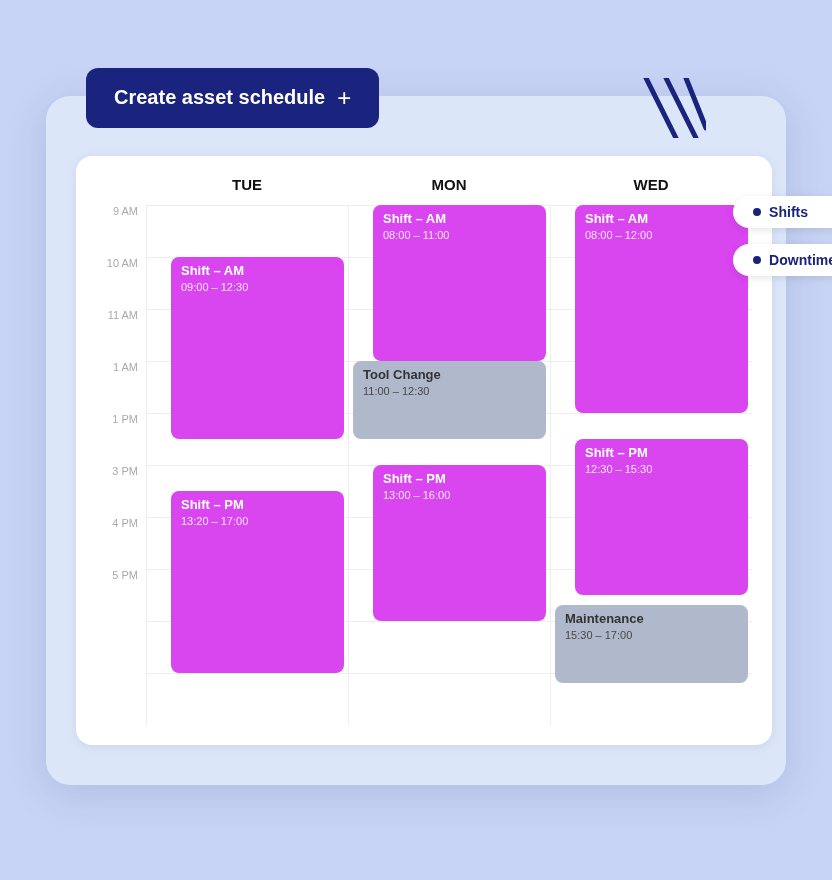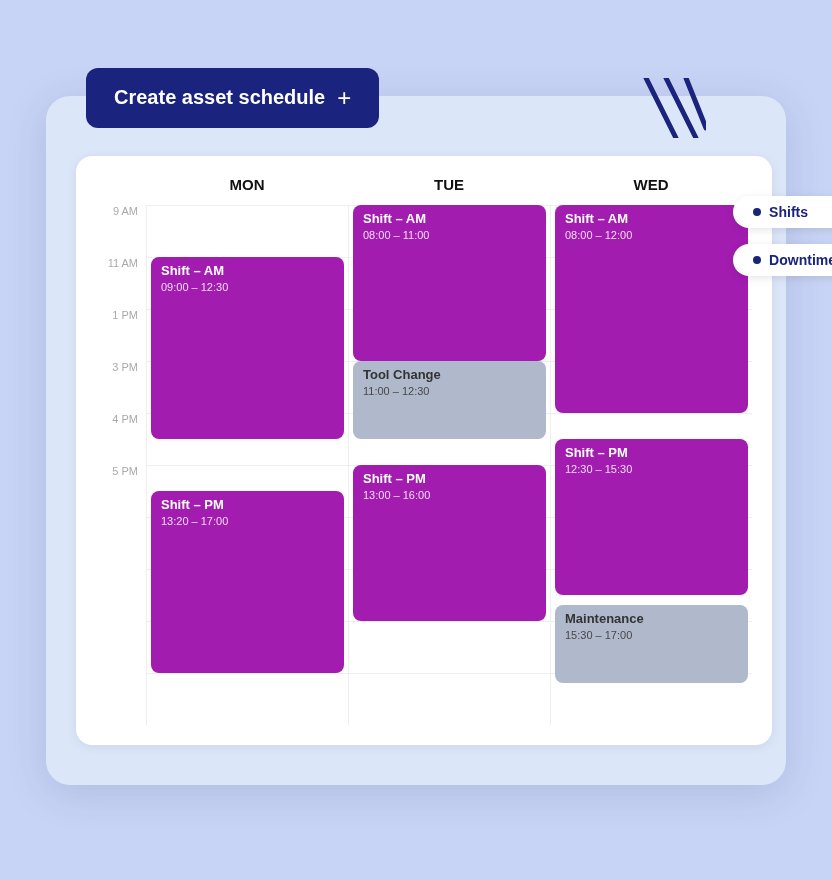--- a/index.html
+++ b/index.html
@@ -107,22 +107,23 @@
     .event-block {
       position: absolute;
       left: 4px;
       right: 4px;
       border-radius: 8px;
       padding: 6px 10px;
       z-index: 5;
     }
 
     .event-block.shift {
-      background: #a21caf;
+      background: #d946ef;
       color: #fff;
+      margin-left: 20px;
     }
 
     .event-block.downtime {
       background: #b0b8cc;
       color: #333;
     }
 
     .event-title {
       font-size: 13px;
       font-weight: 700;
@@ -229,33 +230,39 @@
       <span class="legend-dot"></span>
       <span>Downtime</span>
     </div>
   </div>
 
   <div class="schedule-card">
     <div class="calendar-wrapper">
 
       <div class="cal-header">
         <div class="cal-header-cell"></div>
+        <div class="cal-header-cell">TUE</div>
         <div class="cal-header-cell">MON</div>
-        <div class="cal-header-cell">TUE</div>
         <div class="cal-header-cell">WED</div>
       </div>
 
       <div class="cal-body">
 
         <div class="time-slots">
           <div class="time-slot">
               <span>9 AM</span>
             </div>
           <div class="time-slot">
+              <span>10 AM</span>
+            </div>
+          <div class="time-slot">
               <span>11 AM</span>
+            </div>
+          <div class="time-slot">
+              <span>1 AM</span>
             </div>
           <div class="time-slot">
               <span>1 PM</span>
             </div>
           <div class="time-slot">
               <span>3 PM</span>
             </div>
           <div class="time-slot">
               <span>4 PM</span>
             </div>

